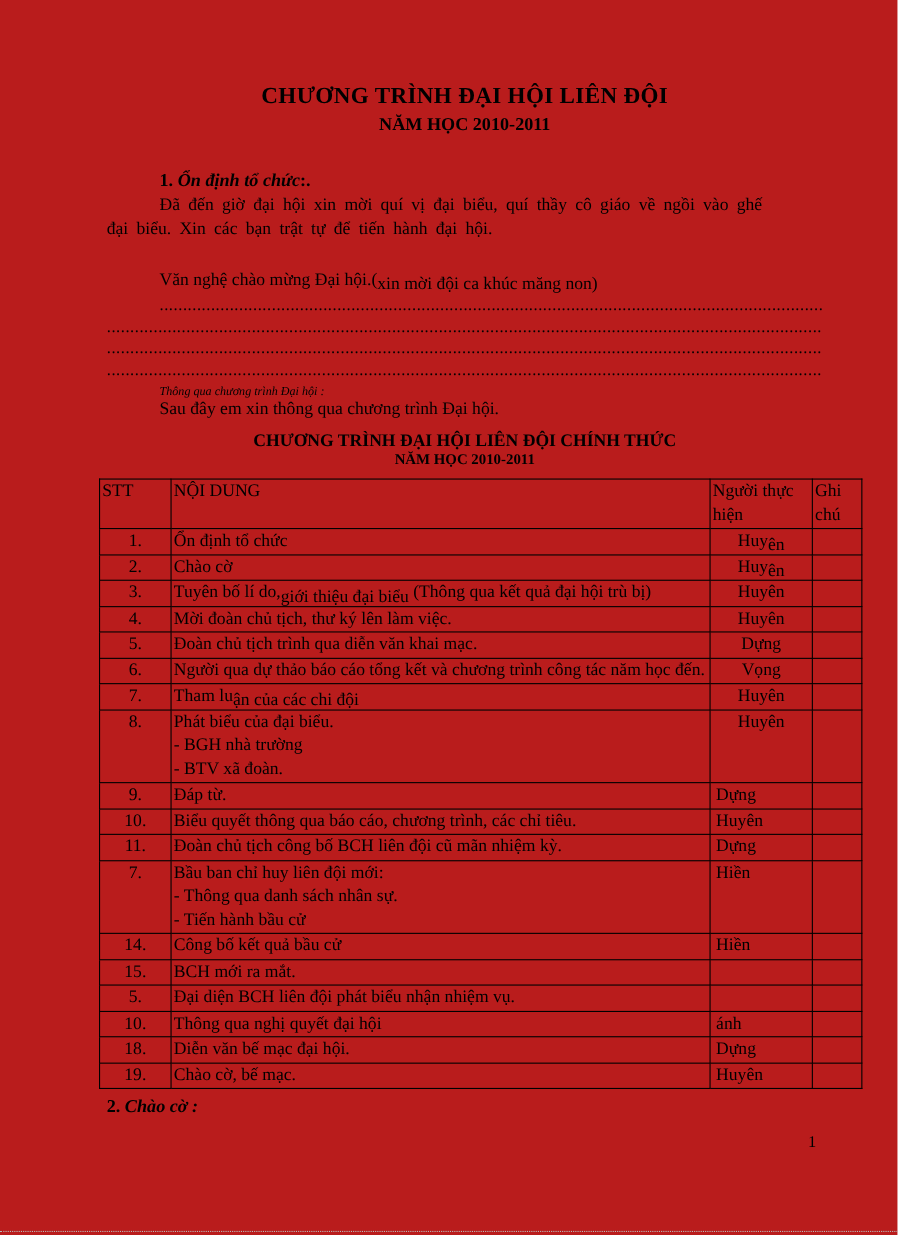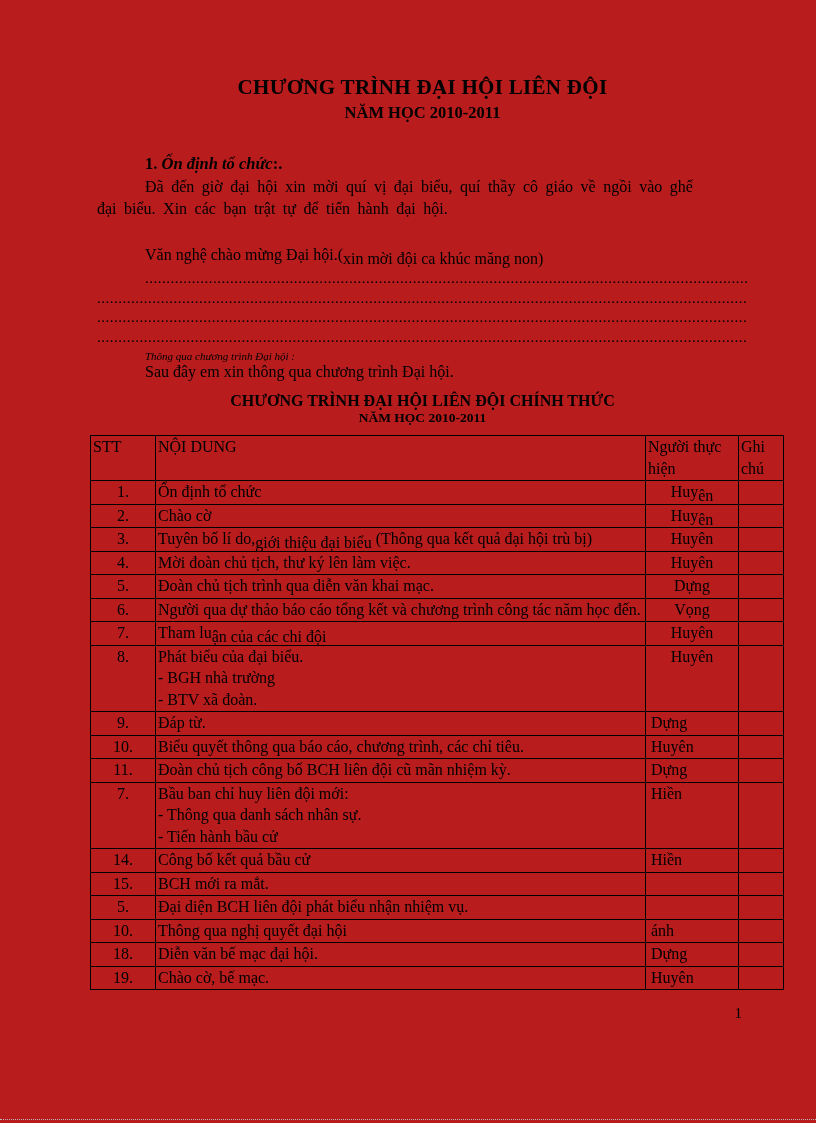--- a/index.html
+++ b/index.html
@@ -194,18 +194,19 @@
         </tr>
         <tr>
           <td class="c-stt">19.</td>
           <td class="c-content"><span>Chào cờ, bế mạc.</span><span class="drop"></span><span></span></td>
           <td class="c-perf pl"><span>Huyên</span><span class="drop"></span></td>
           <td class="c-note"></td>
         </tr>
       </tbody>
     </table>
 
+    <p class="h-sec2"><span>2. </span><span class="it">Chào cờ :</span></p>
 
     <div class="page-num">1</div>
   </div>
 
   <div class="scan-line"></div>
 </div>
 
 </body></html>

